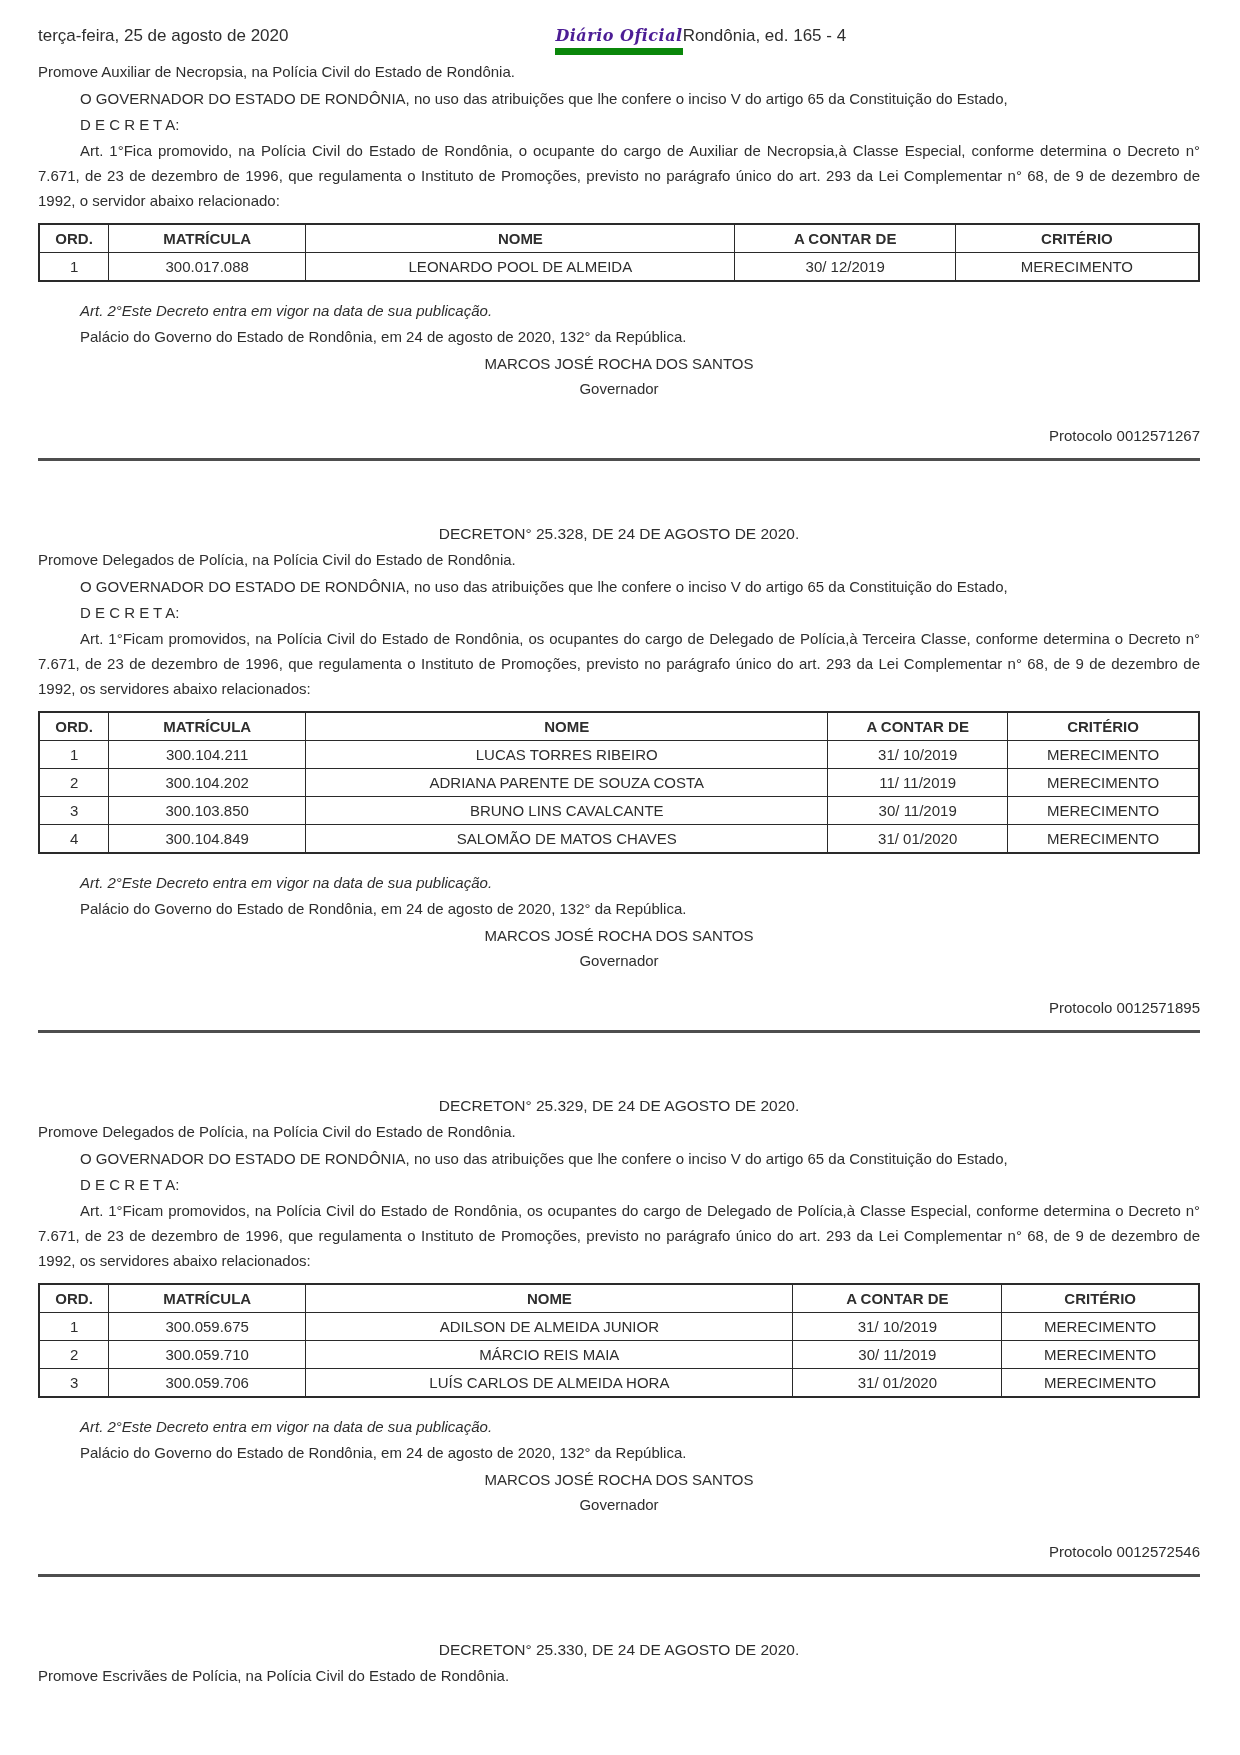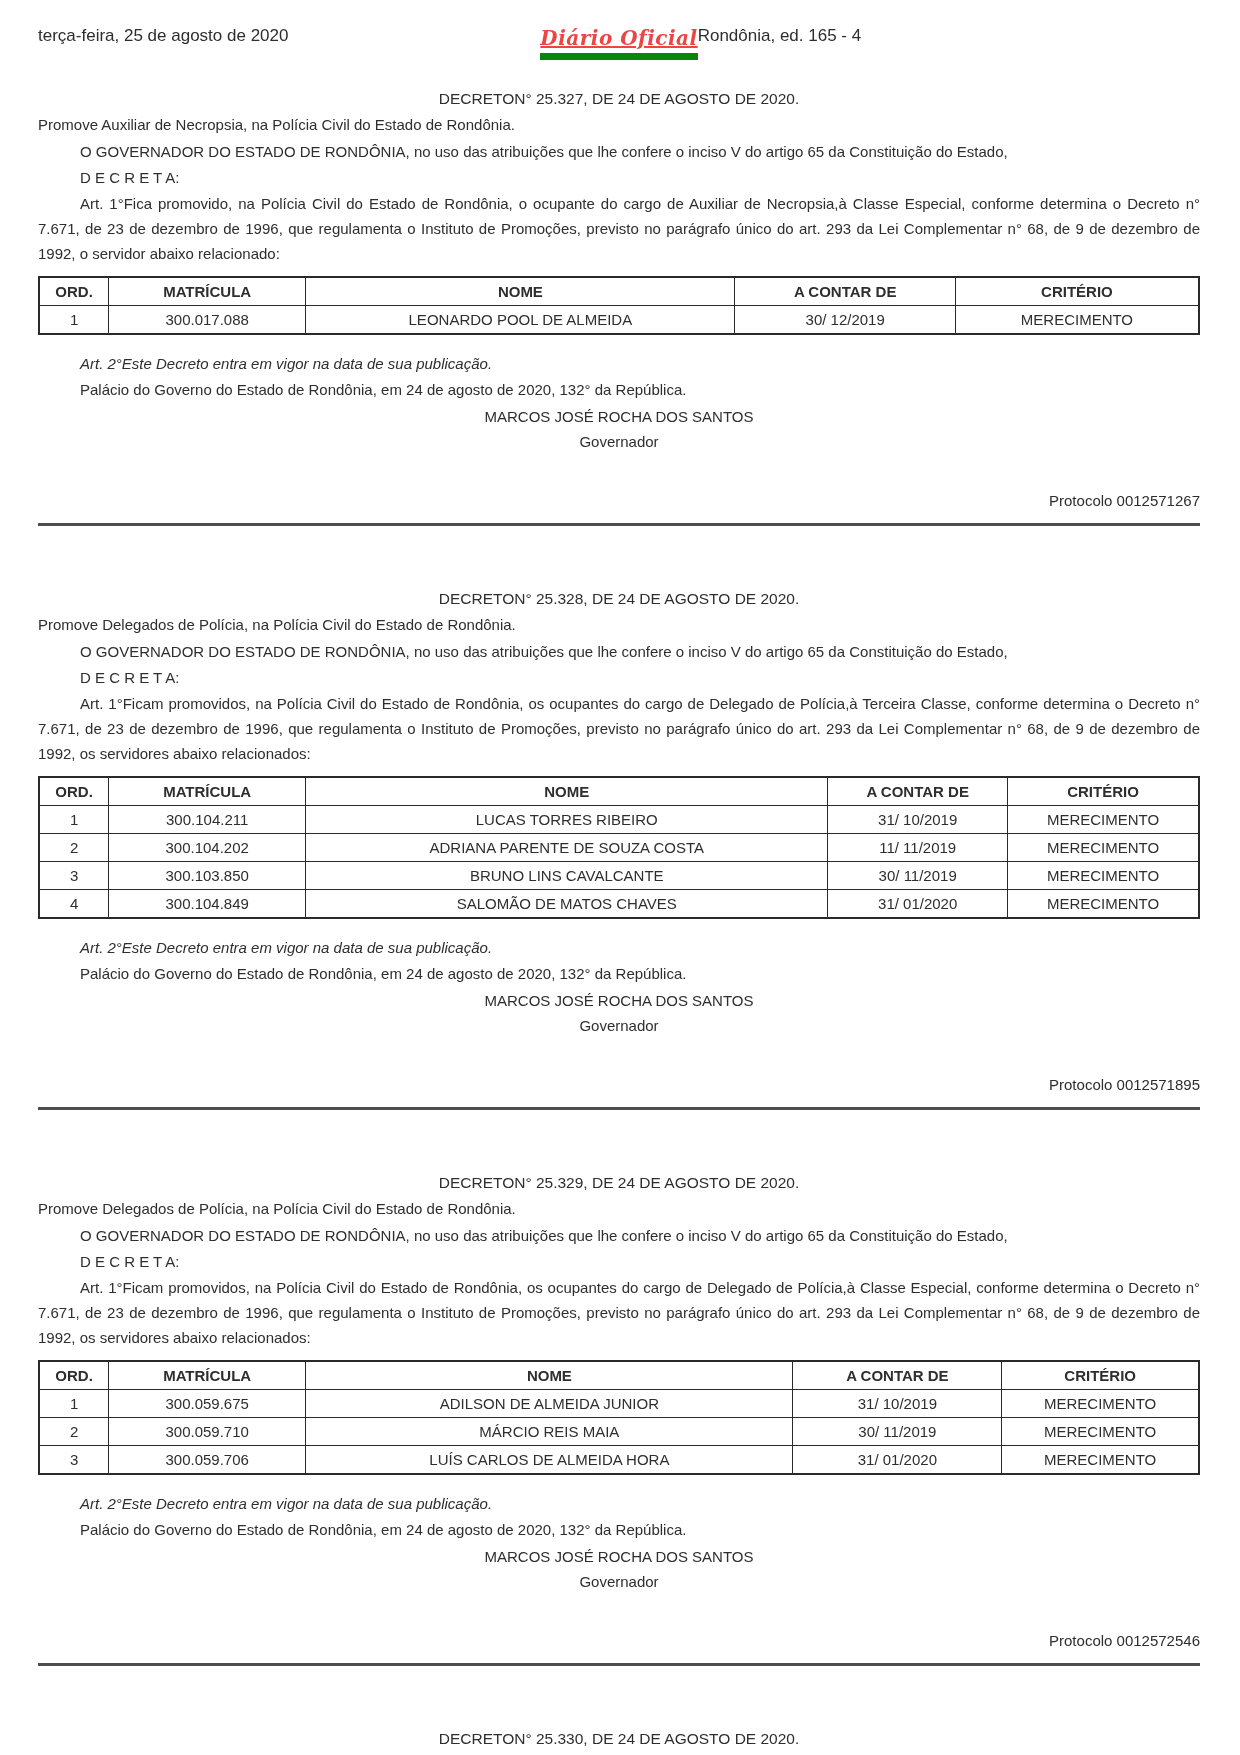--- a/index.html
+++ b/index.html
@@ -13,21 +13,21 @@
   .page { padding:26px 40px 0 38px; }
 
   
   .masthead { display:flex; align-items:flex-start; font-size:17px; }
   .masthead .side { flex:1; }
   .masthead .right { }
   .brand-wrap { flex:0 0 auto; text-align:center; }
   .brand {
     font-family:"DejaVu Serif", serif;
     font-style:italic; font-weight:bold;
-    font-size:20px; color:#ef4444; letter-spacing:.5px;text-decoration:underline;
+    font-size:16px; color:#4c1d95; letter-spacing:.5px;
   }
   .brand-underline { height:7px; background:#0a870a; margin-top:3px; }
 
   
   .decree-title { font-size:15.5px; font-weight:normal; text-align:center; margin:64px 0 0 0; }
   .decree.first .decree-title { margin-top:30px; }
   .ementa { font-size:15px; text-align:left; margin:8px 120px 6px 0; }
   .para { font-size:15px; line-height:25px; margin:1px 0; text-indent:42px; }
   .justify { text-align:justify; }
 
@@ -36,39 +36,38 @@
     font-size:15px; border:2px solid #2a2a2a;
   }
   table.promo th, table.promo td {
     border:1px solid #2a2a2a; padding:3px 4px; text-align:center; height:21px;
   }
   table.promo th { font-weight:bold; }
 
   .art2 { margin-top:16px;font-style:italic; }
   .signer { font-size:15px; font-weight:normal; text-align:center; margin:6px 0 0 0; }
   .role { font-size:15px; text-align:center; margin:8px 0 0 0; }
-  .protocol { font-size:15px; text-align:right; margin:42px 0 0 0; }
+  .protocol { font-size:15px; text-align:right; margin:30px 0 0 0; }
   hr.rule { border:none; border-top:3px solid #4e4e4e; margin:14px 0 0 0; }
 </style>
 </head>
 <body>
 
 <div class="page">
 
   <div class="masthead">
     <div class="side">terça-feira, 25 de agosto de 2020</div>
     <div class="brand-wrap">
       <div class="brand">Diário Oficial</div>
       <div class="brand-underline"></div>
     </div>
     <div class="side right">Rondônia, ed. 165 - 4</div>
   </div>
 
   <section class="decree first">
-    <h2 class="decree-title">DECRETON° 25.327, DE 24 DE AGOSTO DE 2020.</h2>
     <p class="ementa">Promove Auxiliar de Necropsia, na Polícia Civil do Estado de Rondônia.</p>
     <p class="para">O GOVERNADOR DO ESTADO DE RONDÔNIA, no uso das atribuições que lhe confere o inciso V do artigo 65 da Constituição do Estado,</p>
     <p class="para">D E C R E T A:</p>
     <p class="para justify">Art. 1°Fica promovido, na Polícia Civil do Estado de Rondônia, o ocupante do cargo de Auxiliar de Necropsia,à Classe Especial, conforme determina o Decreto n° 7.671, de 23 de dezembro de 1996, que regulamenta o Instituto de Promoções, previsto no parágrafo único do art. 293 da Lei Complementar n° 68, de 9 de dezembro de 1992, o servidor abaixo relacionado:</p>
     <table class="promo">
       <colgroup>
           <col style="width:6%">
           <col style="width:17%">
           <col style="width:37%">
           <col style="width:19%">

